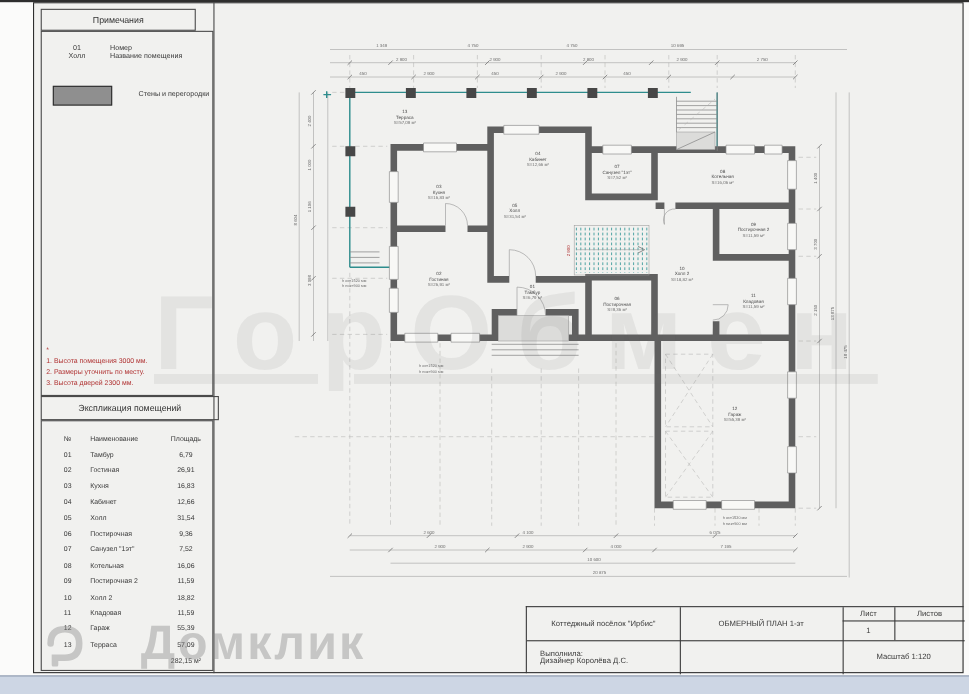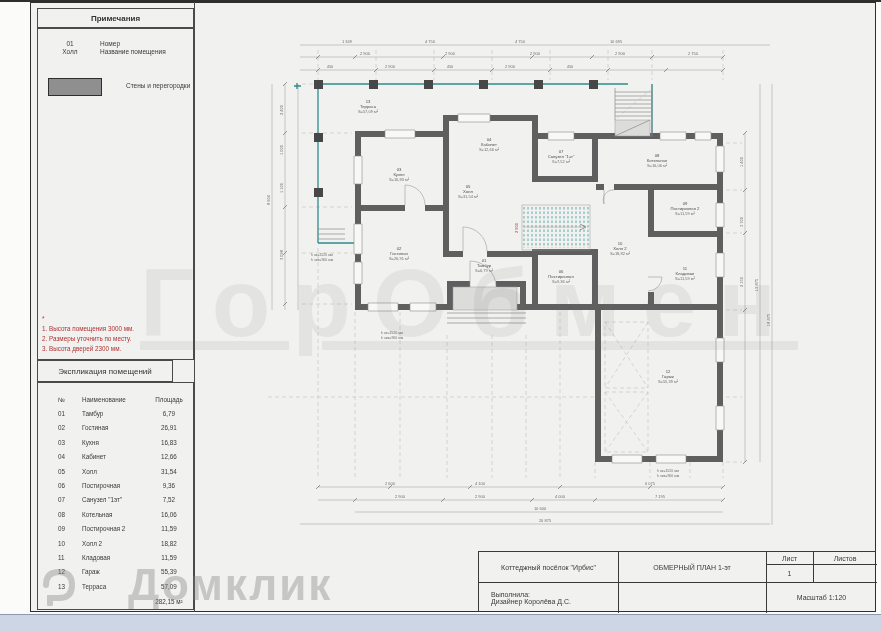--- a/index.html
+++ b/index.html
@@ -54,21 +54,21 @@
   text.red{fill:#b03232;}
 </style>
 </head>
 <body>
 
 <div class="topline"></div>
 <div class="sheet"></div>
 <div class="wm-center">ГорОбмен</div>
 
 <div class="panel-divider"></div>
-<div class="box hdr" style="left:37px;top:8px;width:157px;height:20px;font-weight:bold;">
+<div class="box hdr" style="left:37px;top:8px;width:141px;height:20px;">
   <span>Примечания</span>
 </div>
 <div class="box" style="left:37px;top:28px;width:157px;height:332px;"></div>
 <div class="legend-row">
   <div class="legend-num">
     <div>01</div>
     <div>Холл</div>
   </div>
   <div class="legend-cap">
     <div>Номер</div>
@@ -76,21 +76,21 @@
   </div>
 </div>
 <div class="legend-swatch"></div>
 <div class="legend-wall">Стены и перегородки</div>
 <div class="rednotes">
   <div>*</div>
   <div>1. Высота помещения 3000 мм.</div>
   <div>2. Размеры уточнить по месту.</div>
   <div>3. Высота дверей 2300 мм.</div>
 </div>
-<div class="box hdr" style="left:37px;top:360px;width:136px;height:22px;">
+<div class="box hdr" style="left:37px;top:360px;width:162px;height:22px;">
   <span>Экспликация помещений</span>
 </div>
 <div class="box" style="left:37px;top:382px;width:157px;height:228px;"></div>
 <div class="expl-table">
   <div class="expl-row">
     <span class="c-num">№</span>
     <span class="c-name">Наименование</span>
     <span class="c-area">Площадь</span>
   </div>
   <div class="expl-row">

